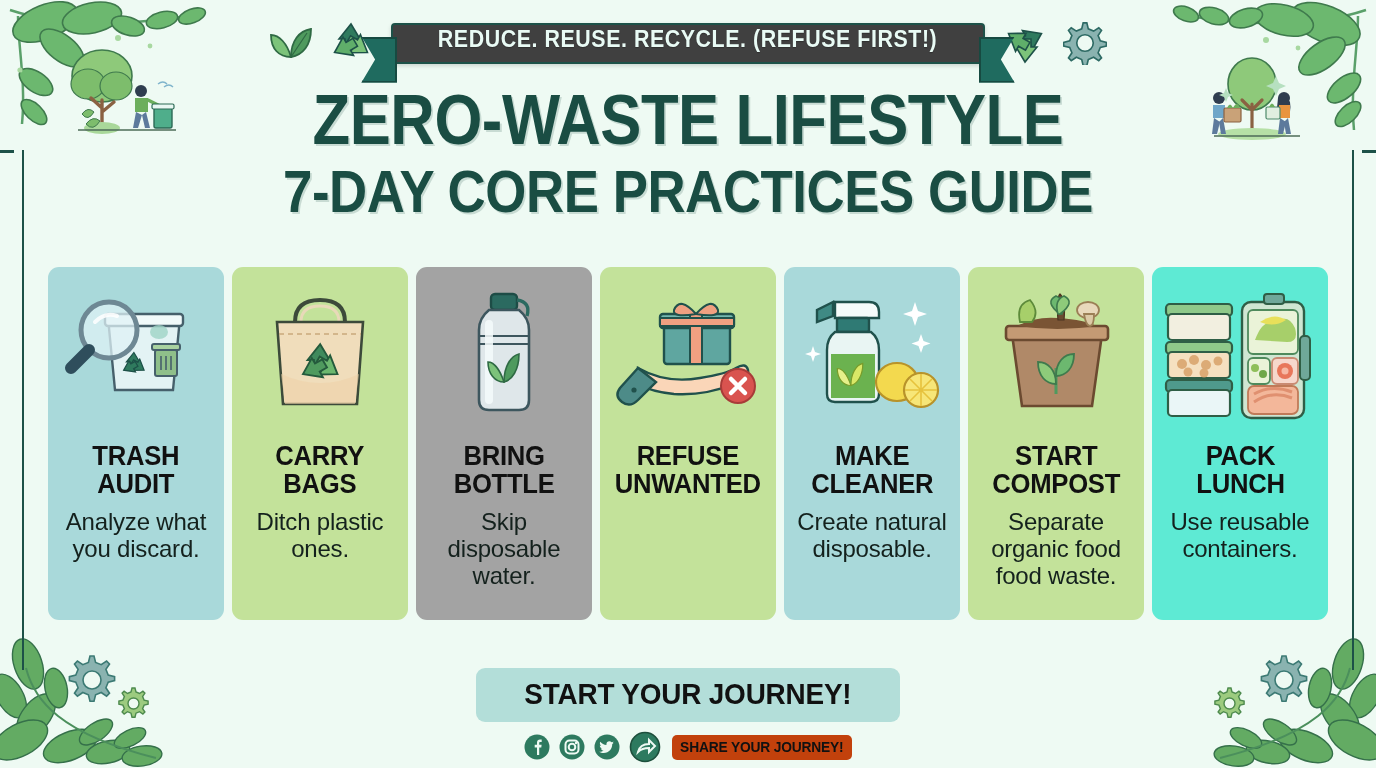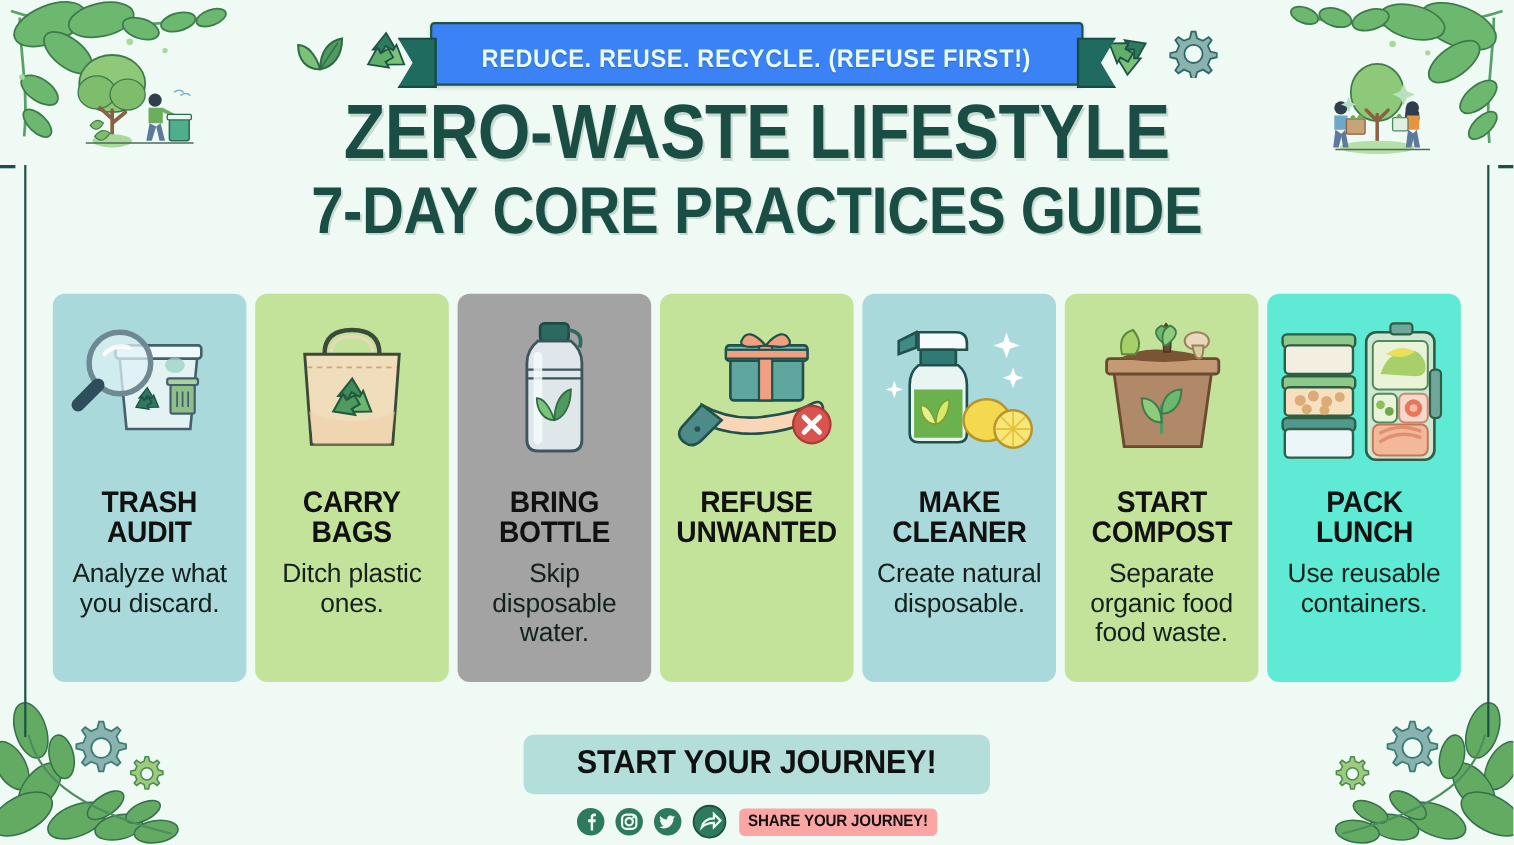--- a/index.html
+++ b/index.html
@@ -27,24 +27,24 @@
   .decor svg { position: absolute; }
 
   
   .banner-wrap {
     position: absolute; left: 0; right: 0; top: 20px;
     display: flex; align-items: center; justify-content: center;
     gap: 16px;
   }
   .ribbon {
     position: relative;
-    background: #3b82f6;
+    background: #404040;
     border: 2px solid #1d5148;
     border-radius: 4px;
-    padding: 18px 26px 9px;
+    padding: 1px 26px 9px;
     box-shadow: 0 2px 4px rgba(0,0,0,.15);
     text-align: right;
   }
   .ribbon-text {
     color: #e9fbf5;
     font-size: 23px;
     font-weight: 700;
     letter-spacing: .6px;
     white-space: nowrap;
     text-shadow: 0 1px 1px rgba(0,0,0,.25);
@@ -115,21 +115,21 @@
   }
   .cta-text {
     font-size: 30px; font-weight: 700; color: #111;
     letter-spacing: -.2px; transform: scaleX(.93); display: inline-block;
   }
   .social-row {
     margin-top: 9px;
     display: flex; align-items: center; gap: 9px;
   }
   .share-pill {
-    background: #fca5a5;
+    background: #c2410c;
     border-radius: 5px;
     padding: 3px 1px 4px;
     margin-left: 2px;
   }
   .share-text {
     font-size: 15px; font-weight: 700; color: #111;
     letter-spacing: -.2px; transform: scaleX(.92); display: inline-block;
     white-space: nowrap;
   }
 </style>

